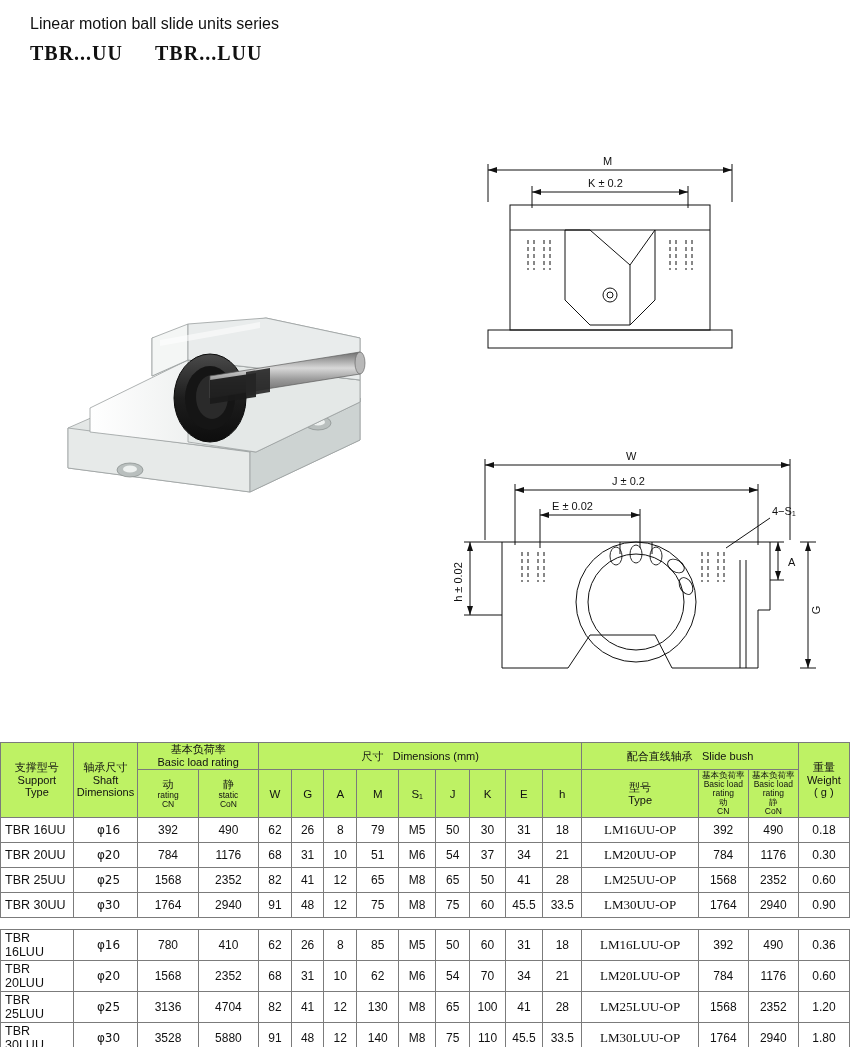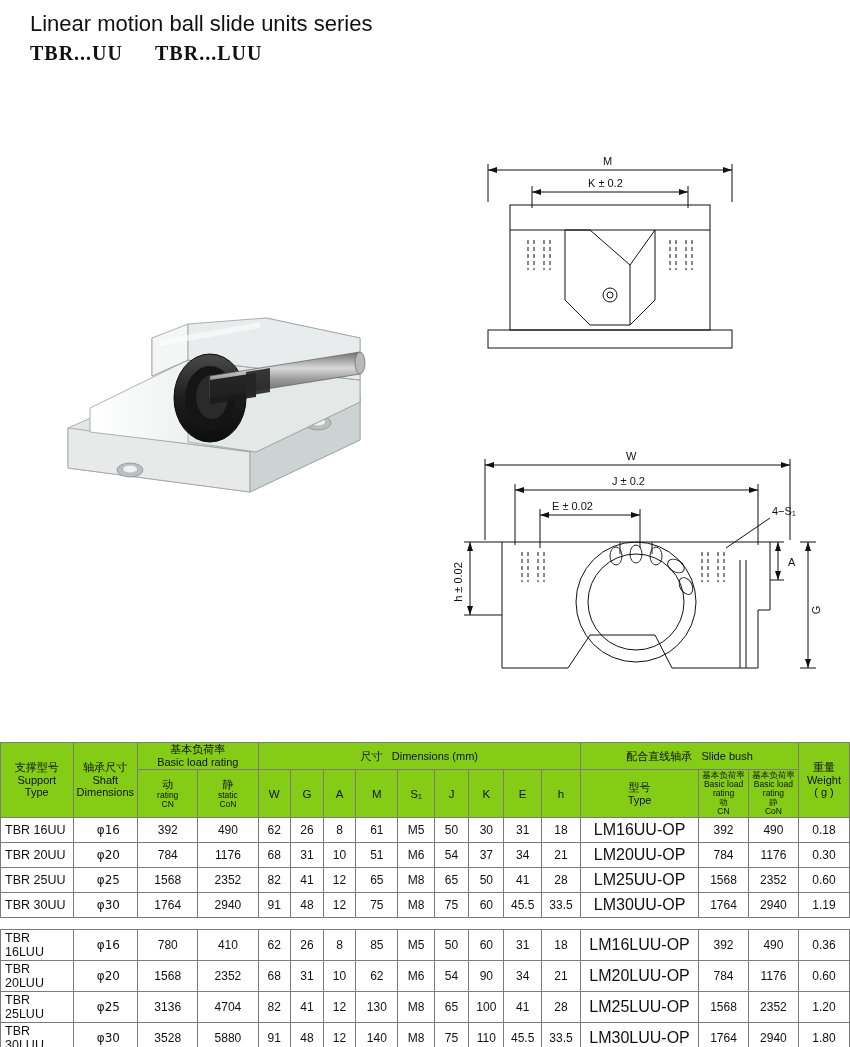--- a/index.html
+++ b/index.html
@@ -12,21 +12,21 @@
     overflow:hidden;
   }
   
   .header{position:absolute;left:30px;top:10px;}
   .title-cn{
     font-size:27px;font-weight:bold;color:#1566c0;
     letter-spacing:1px;line-height:32px;
     font-family:"DejaVu Sans", sans-serif;
   }
   .title-en{
-    font-size:22px;color:#111;line-height:24px;margin-top:2px;
+    font-size:16px;color:#111;line-height:24px;margin-top:2px;
     font-family:"Liberation Sans", sans-serif;
   }
   .title-models{
     font-size:20px;font-weight:bold;color:#111;margin-top:6px;
     font-family:"Liberation Serif", serif;letter-spacing:1px;
   }
   .title-models span{margin-right:32px;text-align:right;}
 
   
   .photo-wrap{position:absolute;left:60px;top:280px;width:360px;height:230px;}
@@ -38,27 +38,27 @@
   
   .tbl-wrap{position:absolute;left:0;top:742px;width:850px;}
   table{border-collapse:collapse;width:850px;font-size:11.5px;}
   th,td{
     border:1px solid #7b7b7b;
     text-align:center;vertical-align:middle;
     padding:1px 2px;
     background:#ffffff;
     font-family:"Liberation Sans", sans-serif;
   }
-  thead th{background:#84cc16;font-weight:normal;line-height:12px;margin-top:45px;}
+  thead th{background:#bef264;font-weight:normal;line-height:12px;margin-top:45px;}
   .hdr-cn{display:block;font-size:11px;font-family:"DejaVu Sans",sans-serif;}
   .hdr-en{display:block;font-size:11px;}
   .hdr-small{display:block;font-size:8.5px;line-height:9px;}
   tbody td{height:22px;font-size:12px;}
   td.model{text-align:left;padding-left:4px;font-size:12.5px;}
-  td.bush{font-size:16px;}
+  td.bush{font-size:13px;font-family:Liberation Serif, serif;}
   .spacer td{border:none;height:9px;background:#fff;}
   .phi{font-family:"DejaVu Sans",sans-serif;padding-left:8px;}
   
   .lbl{font-family:"Liberation Sans",sans-serif;font-size:11px;fill:#111;}
 </style>
 </head>
 <body>
 
 <div class="header">
   <div class="title-en">Linear motion ball slide units series</div>
@@ -321,21 +321,21 @@
   </thead>
   <tbody>
     <tr>
       <td class="model">TBR 16UU</td>
       <td class="phi">φ16</td>
       <td>392</td>
       <td>490</td>
       <td>62</td>
       <td>26</td>
       <td>8</td>
-      <td>61</td>
+      <td>79</td>
       <td>M5</td>
       <td>50</td>
       <td>30</td>
       <td>31</td>
       <td>18</td>
       <td class="bush">LM16UU-OP</td>
       <td>392</td>
       <td>490</td>
       <td>0.18</td>
     </tr>
@@ -387,21 +387,21 @@
       <td>12</td>
       <td>75</td>
       <td>M8</td>
       <td>75</td>
       <td>60</td>
       <td>45.5</td>
       <td>33.5</td>
       <td class="bush">LM30UU-OP</td>
       <td>1764</td>
       <td>2940</td>
-      <td>1.19</td>
+      <td>0.90</td>
     </tr>
     <tr class="spacer">
       <td colspan="17"></td>
     </tr>
     <tr>
       <td class="model">TBR 16LUU</td>
       <td class="phi">φ16</td>
       <td>780</td>
       <td>410</td>
       <td>62</td>
@@ -422,21 +422,21 @@
       <td class="model">TBR 20LUU</td>
       <td class="phi">φ20</td>
       <td>1568</td>
       <td>2352</td>
       <td>68</td>
       <td>31</td>
       <td>10</td>
       <td>62</td>
       <td>M6</td>
       <td>54</td>
-      <td>90</td>
+      <td>70</td>
       <td>34</td>
       <td>21</td>
       <td class="bush">LM20LUU-OP</td>
       <td>784</td>
       <td>1176</td>
       <td>0.60</td>
     </tr>
     <tr>
       <td class="model">TBR 25LUU</td>
       <td class="phi">φ25</td>

